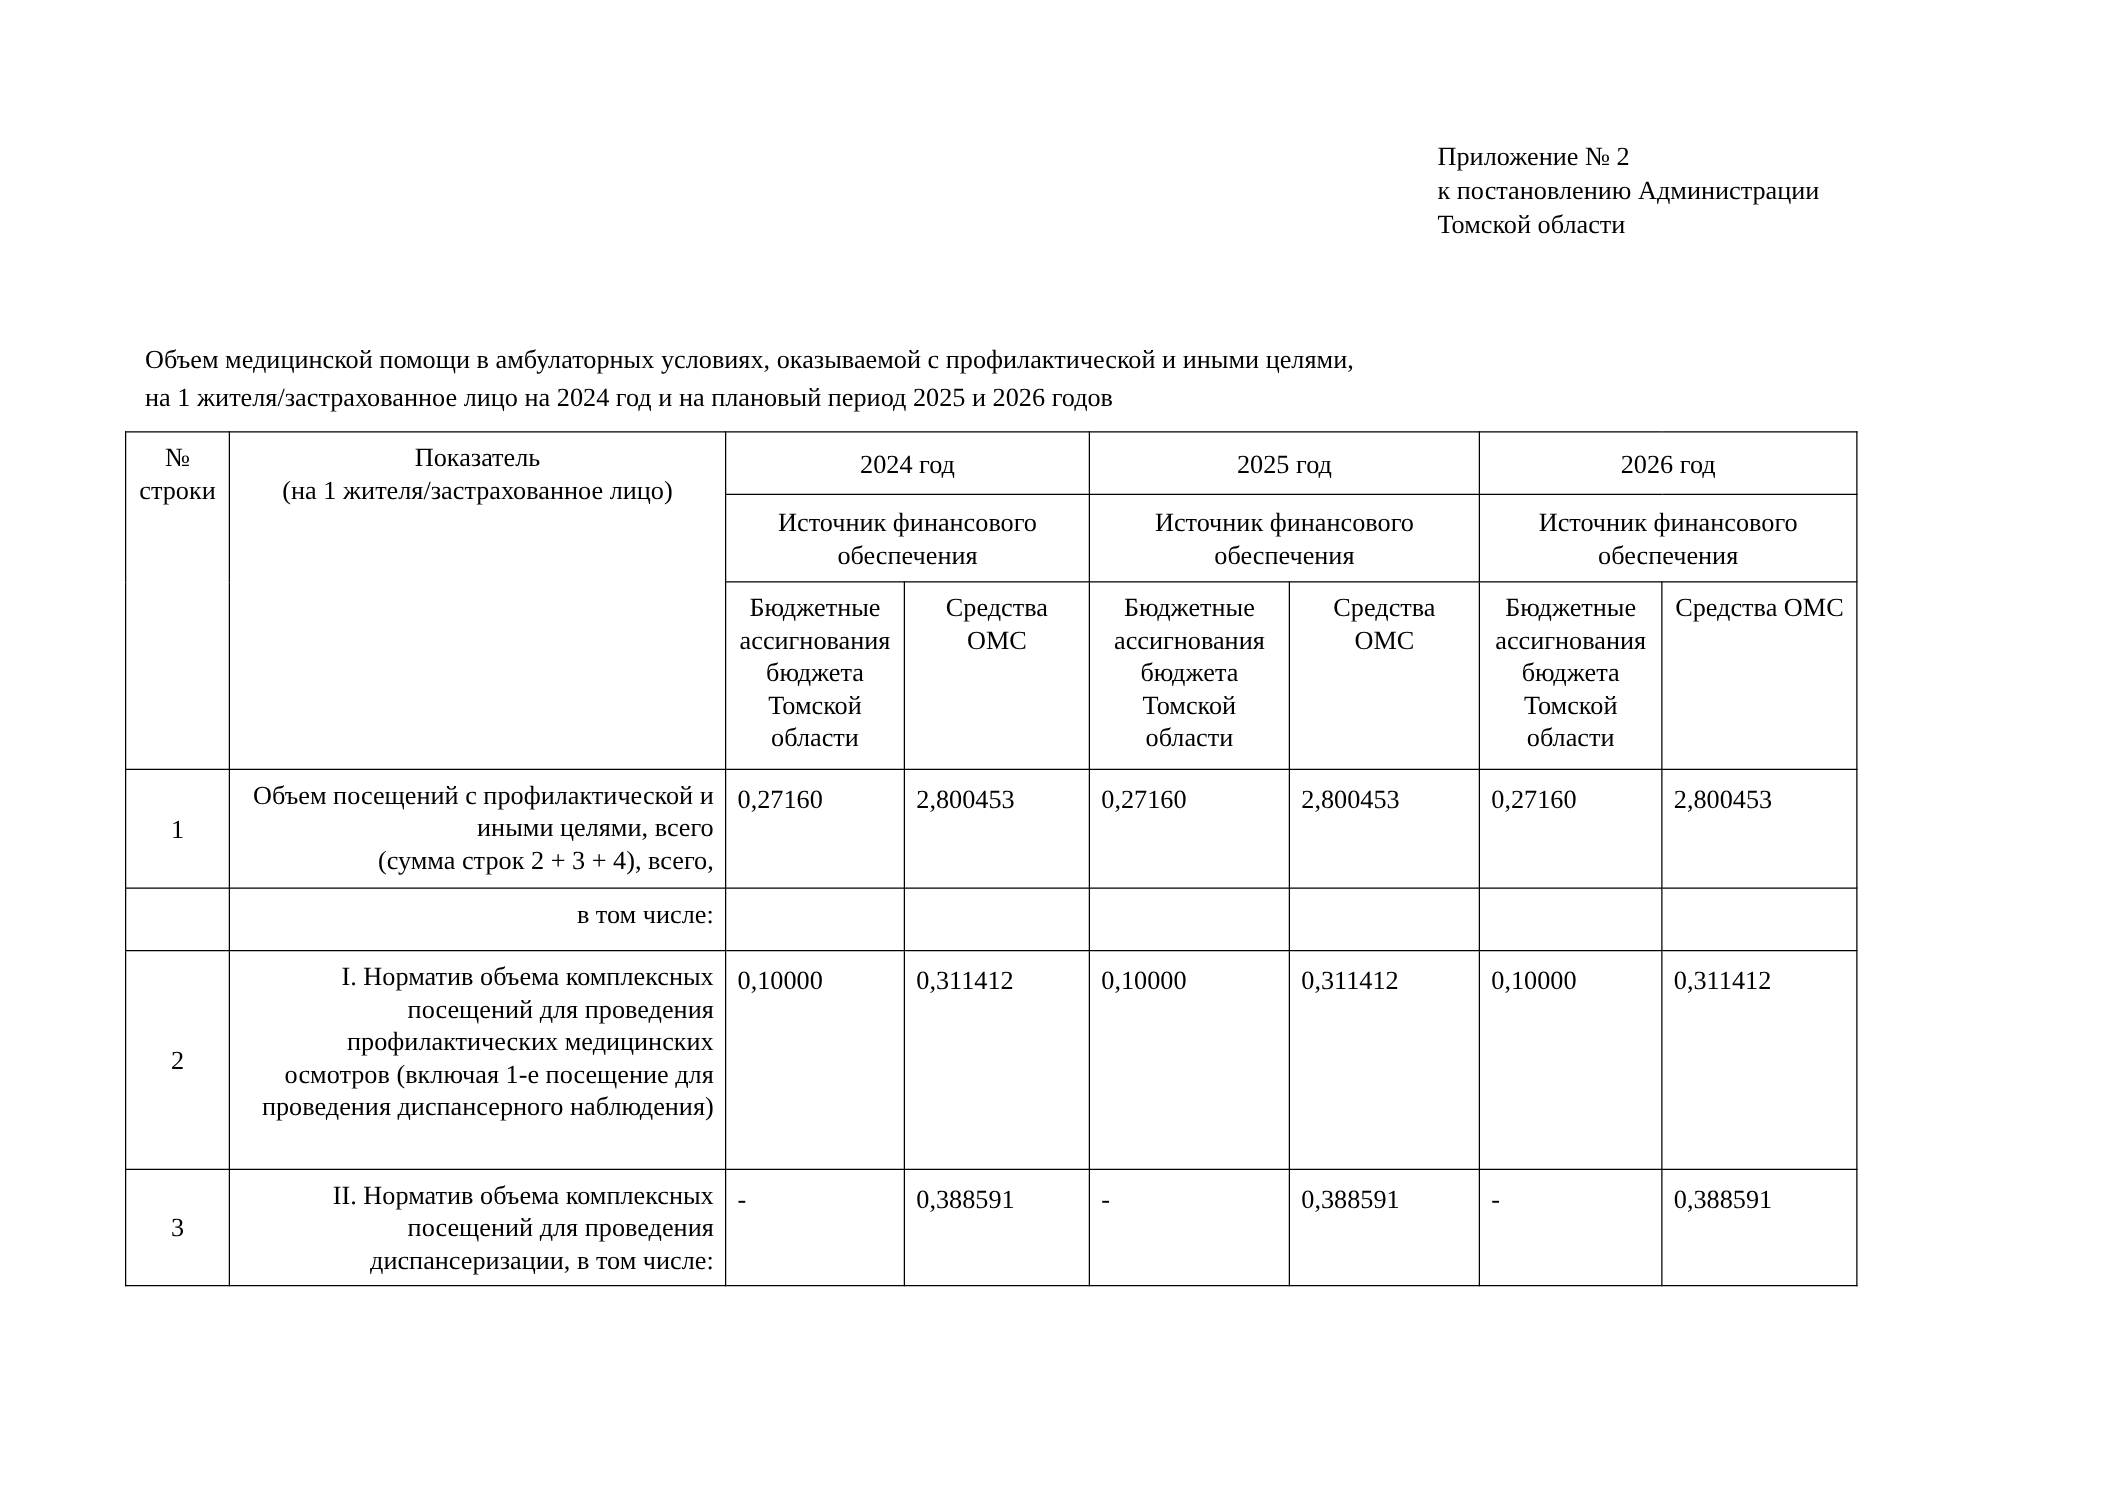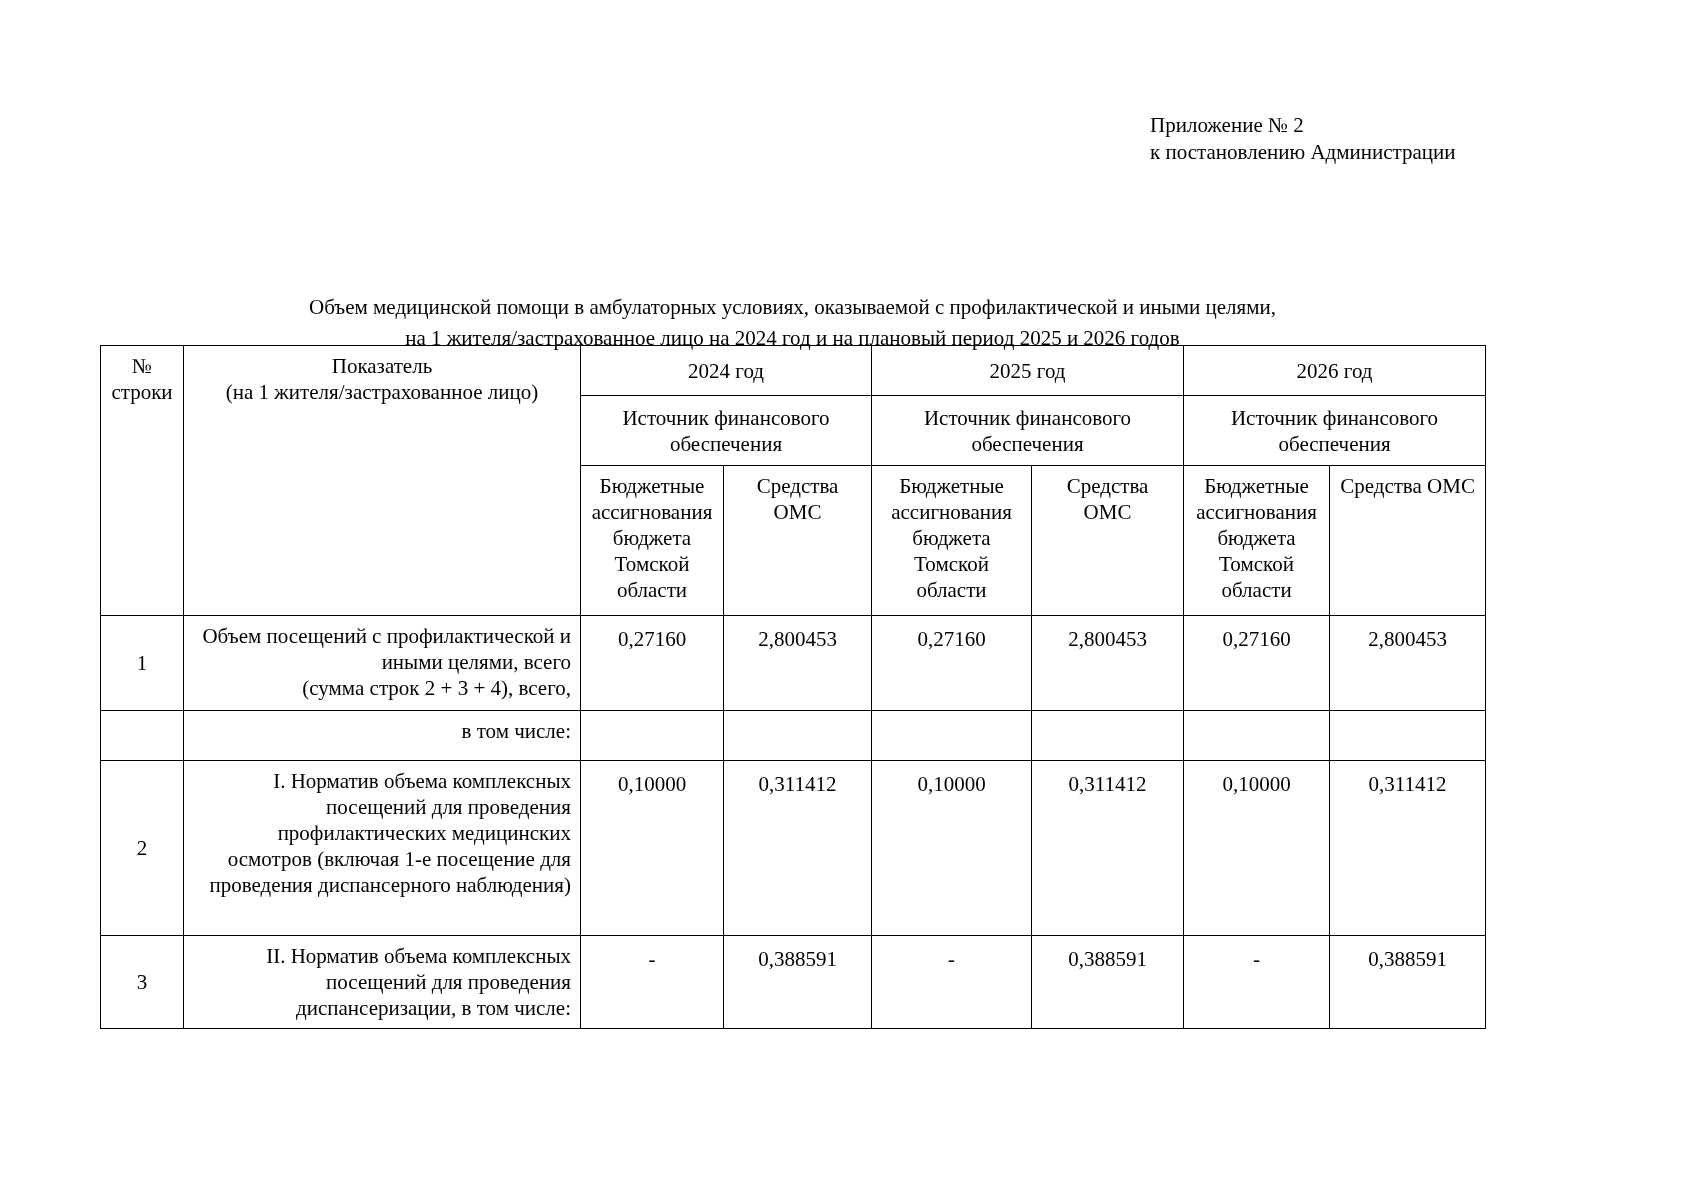--- a/index.html
+++ b/index.html
@@ -20,26 +20,24 @@
   }
   .ref-block {
     position: absolute;
     left: 1150px;
     top: 112px;
     line-height: 27px;
     text-align: left;
   }
   .doc-title {
     position: absolute;
-    left: 100px;
+    left: 116px;
     top: 272px;
     width: 1385px;
-    text-align: center;
     line-height: 31px;
-    margin-top: 20px;
   }
   table.main {
     position: absolute;
     left: 100px;
     top: 345px;
     width: 1385px;
     border-collapse: collapse;
     table-layout: fixed;
   }
   table.main th, table.main td {
@@ -47,38 +45,39 @@
     font-weight: normal;
     padding: 7px 9px;
     line-height: 26px;
     white-space: pre-line;
     vertical-align: top;
     overflow: hidden;
   }
   thead th { text-align: center; }
   .v-mid { vertical-align: middle !important; }
   .num-cell { text-align: center; vertical-align: middle !important; }
-  .val-cell { text-align: center; vertical-align: top; padding-top: 10px !important; }
+  .val-cell { vertical-align: top; padding-top: 10px !important; }
   .ind-cell { text-align: right; }
   tr.hr1 { height: 50px; }
   tr.hr2 { height: 70px; }
   tr.hr3 { height: 150px; }
   tr.dr1 { height: 95px; }
   tr.dr2 { height: 50px; }
   tr.dr3 { height: 175px; }
   tr.dr4 { height: 90px; }
 </style>
 </head>
 <body>
 
 <div class="page">
 
   <div class="ref-block">
     <div>Приложение № 2</div>
     <div>к постановлению Администрации</div>
+    <div>Томской области</div>
   </div>
 
   <div class="doc-title">
     <div>Объем медицинской помощи в амбулаторных условиях, оказываемой с профилактической и иными целями,</div>
     <div>на 1 жителя/застрахованное лицо на 2024 год и на плановый период 2025 и 2026 годов</div>
   </div>
 
   <table class="main">
     <colgroup>
       <col style="width:83px">

